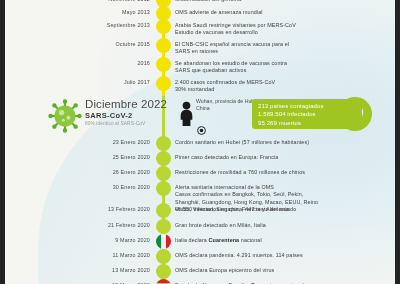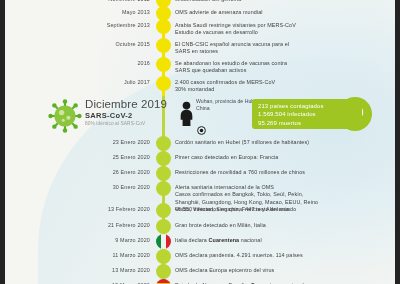--- a/index.html
+++ b/index.html
@@ -212,21 +212,21 @@
         <circle cx="20" cy="37" r="2.6"></circle>
           <circle cx="7.5" cy="32.5" r="2.6"></circle>
         <circle cx="3" cy="20" r="2.6"></circle>
           <circle cx="7.5" cy="7.5" r="2.6"></circle>
       </g>
       <circle cx="20" cy="20" r="12.5" fill="#8cc63f"></circle>
       <circle cx="16" cy="16" r="3.2" fill="#cfe59a"></circle>
       <circle cx="24" cy="22" r="2.4" fill="#cfe59a"></circle>
       <circle cx="18" cy="25" r="1.8" fill="#cfe59a"></circle>
     </svg>
-    <div class="big">Diciembre 2019</div>
+    <div class="big">Diciembre 2022</div>
     <div class="sub">SARS-CoV-2</div>
     <div class="tiny">80% idéntico al SARS-CoV</div>
   </div>
 
   <svg class="person" viewBox="0 0 20 30">
     <circle cx="10" cy="5.5" r="4.6" fill="#1a1a1a"></circle>
     <path d="M10 10.5c-4.6 0-7 3-7 7.5v4.5h2.3V30h9.4V22.5H17V18c0-4.5-2.4-7.5-7-7.5z" fill="#1a1a1a"></path>
   </svg>
   <div class="wuhan-txt">Wuhan, provincia de Hubei, China</div>
   <svg class="target" viewBox="0 0 12 12">

